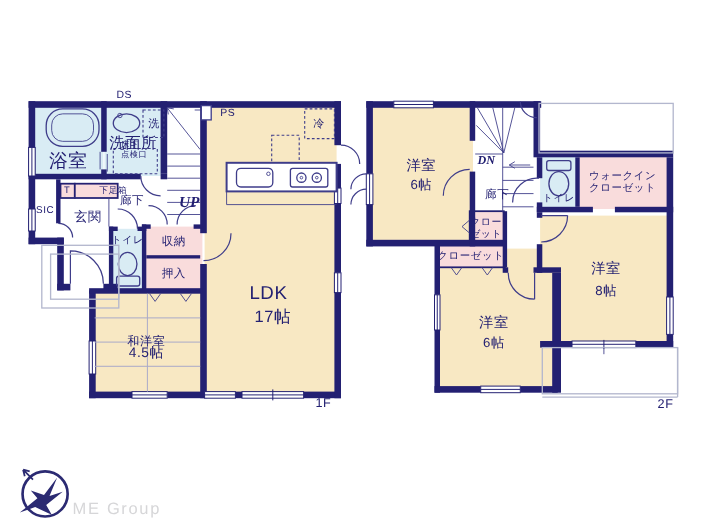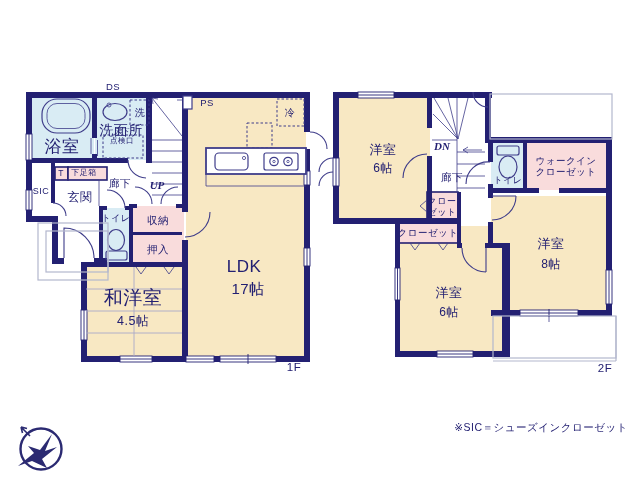--- a/index.html
+++ b/index.html
@@ -14,21 +14,21 @@
   .wl{stroke:var(--wall);stroke-width:0.9;fill:none;}
   .fx{stroke:var(--fixline);stroke-width:1.2;fill:none;}
   .fxw{stroke:var(--fixline);stroke-width:1.2;fill:#ffffff;}
   .fxthin{stroke:var(--fixline);stroke-width:0.8;fill:none;}
   .dash{stroke:var(--fixline);stroke-width:1;fill:none;stroke-dasharray:2.5 2;}
   .arc{stroke:var(--fixline);stroke-width:1.1;fill:none;}
   .thin{stroke:var(--grayline);stroke-width:1.2;fill:none;}
   .grid{stroke:#a9a9c8;stroke-width:0.9;fill:none;}
   .pinkbox{fill:var(--pink);stroke:var(--wall);stroke-width:1.6;}
   .lbl{position:absolute;transform:translate(-50%,-50%);color:var(--wall);
-       white-space:pre-line;text-align:center;line-height:1.2;letter-spacing:0.5px;}
+       white-space:pre-line;line-height:1.2;letter-spacing:0.5px;}
   .updn{font-family:"Liberation Serif","DejaVu Serif",serif;font-style:italic;font-weight:bold;letter-spacing:0;}
   .brandtxt{position:absolute;color:var(--brandtext);font-size:15px;letter-spacing:1.5px;}
   .note{position:absolute;text-align:right;color:var(--wall);font-size:10.5px;letter-spacing:0.5px;}
 </style>
 </head>
 <body>
 
 <div class="stage">
 
 <svg width="640" height="480" viewBox="0 0 640 480">
@@ -268,30 +268,30 @@
 </svg>
 
 <div class="lbl" style="left:113px;top:87px;font-size:9.5px">DS</div>
 <div class="lbl" style="left:62px;top:147px;font-size:17px">浴室</div>
 <div class="lbl" style="left:140px;top:113px;font-size:10px">洗</div>
 <div class="lbl" style="left:121px;top:130px;font-size:14px">洗面所</div>
 <div class="lbl" style="left:122px;top:136px;font-size:7.5px">床下
 点検口</div>
 <div class="lbl" style="left:207px;top:103px;font-size:9.5px">PS</div>
 <div class="lbl" style="left:290px;top:113px;font-size:10px">冷</div>
-<div class="lbl updn" style="left:157px;top:186px;font-size:11px">UP</div>
+<div class="lbl updn" style="left:172px;top:186px;font-size:14px">UP</div>
 <div class="lbl" style="left:120px;top:183px;font-size:10.5px">廊下</div>
 <div class="lbl" style="left:61px;top:173px;font-size:8.5px">T</div>
-<div class="lbl" style="left:84px;top:173px;font-size:8px">下足箱</div>
+<div class="lbl" style="left:103px;top:173px;font-size:8px">下足箱</div>
 <div class="lbl" style="left:41px;top:191px;font-size:9px">SIC</div>
 <div class="lbl" style="left:80px;top:197px;font-size:12px">玄関</div>
 <div class="lbl" style="left:116px;top:218px;font-size:9px">トイレ</div>
 <div class="lbl" style="left:158px;top:220px;font-size:10.5px">収納</div>
 <div class="lbl" style="left:158px;top:249px;font-size:10.5px">押入</div>
-<div class="lbl" style="left:133px;top:298px;font-size:19px">和洋室</div>
+<div class="lbl" style="left:133px;top:311px;font-size:11px">和洋室</div>
 <div class="lbl" style="left:133px;top:321px;font-size:12.5px">4.5帖</div>
 <div class="lbl" style="left:244px;top:267px;font-size:17px">LDK</div>
 <div class="lbl" style="left:248px;top:289px;font-size:15px">17帖</div>
 <div class="lbl" style="left:294px;top:368px;font-size:11.5px">1F</div>
 
 <div class="lbl" style="left:383px;top:150px;font-size:13px">洋室</div>
 <div class="lbl" style="left:383px;top:168px;font-size:12px">6帖</div>
 <div class="lbl updn" style="left:442px;top:147px;font-size:11px">DN</div>
 <div class="lbl" style="left:452px;top:177px;font-size:10.5px">廊下</div>
 <div class="lbl" style="left:508px;top:180px;font-size:9px">トイレ</div>
@@ -299,15 +299,15 @@
 クローゼット</div>
 <div class="lbl" style="left:442px;top:207px;font-size:9px">クロー
 ゼット</div>
 <div class="lbl" style="left:428px;top:233px;font-size:9.5px">クローゼット</div>
 <div class="lbl" style="left:551px;top:244px;font-size:13px">洋室</div>
 <div class="lbl" style="left:551px;top:264px;font-size:12px">8帖</div>
 <div class="lbl" style="left:449px;top:293px;font-size:13px">洋室</div>
 <div class="lbl" style="left:449px;top:312px;font-size:12px">6帖</div>
 <div class="lbl" style="left:605px;top:369px;font-size:11.5px">2F</div>
 
-<div class="note" style="left:400px;top:421px;width:228px">※SIC＝シューズインクローゼット</div>
+<div class="brandtxt" style="left:66px;top:454px">ME Group</div>
 
 </div>
 
 </body></html>

